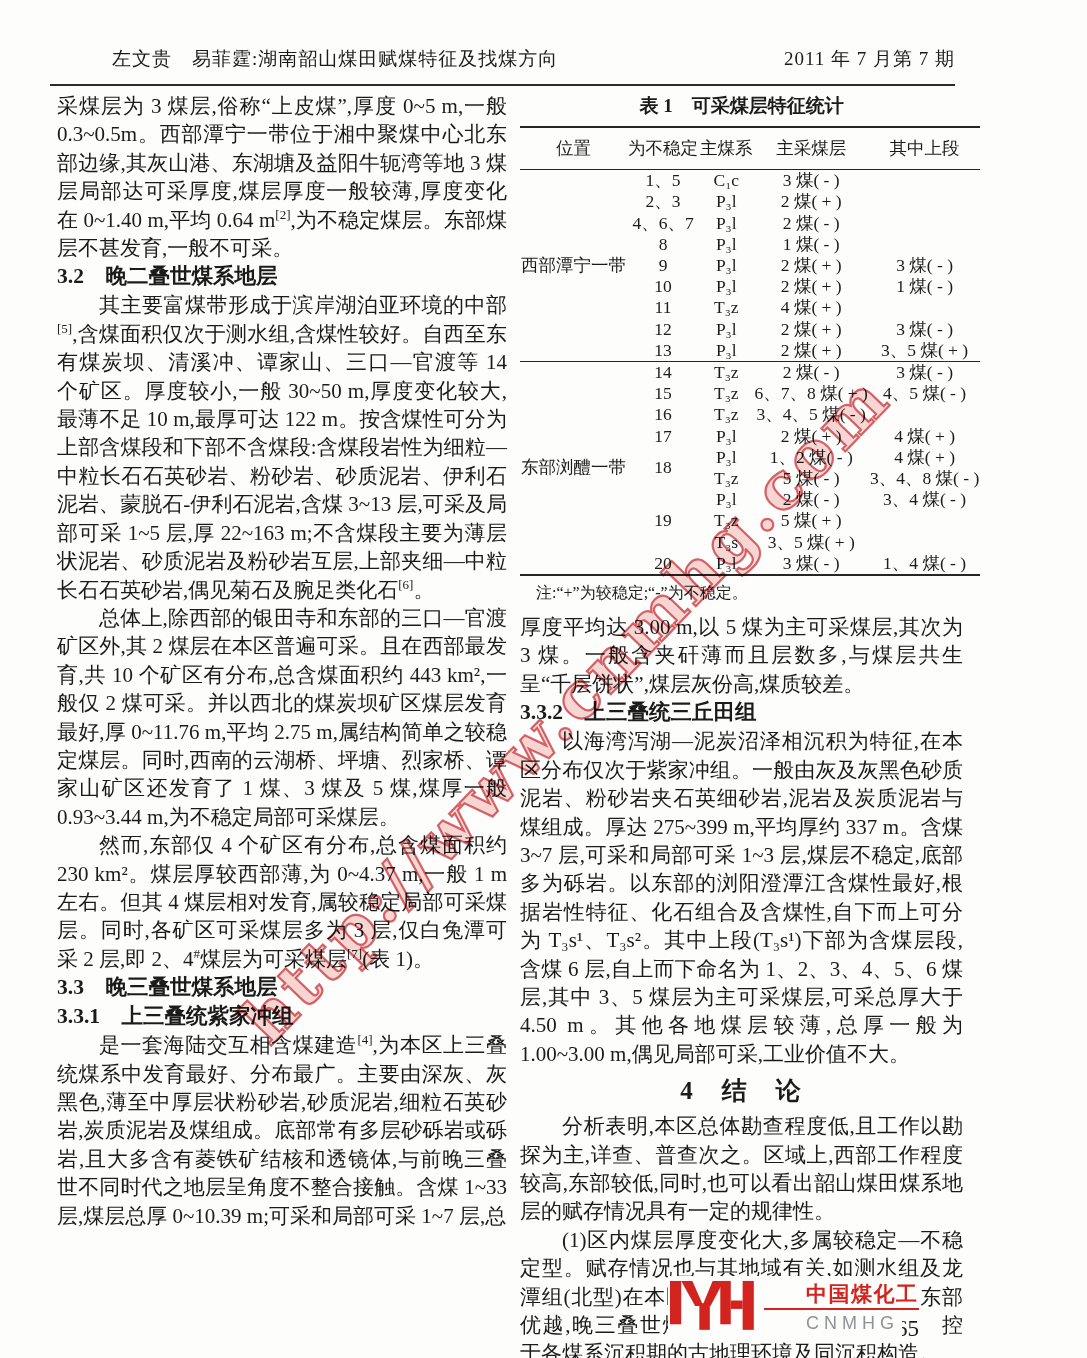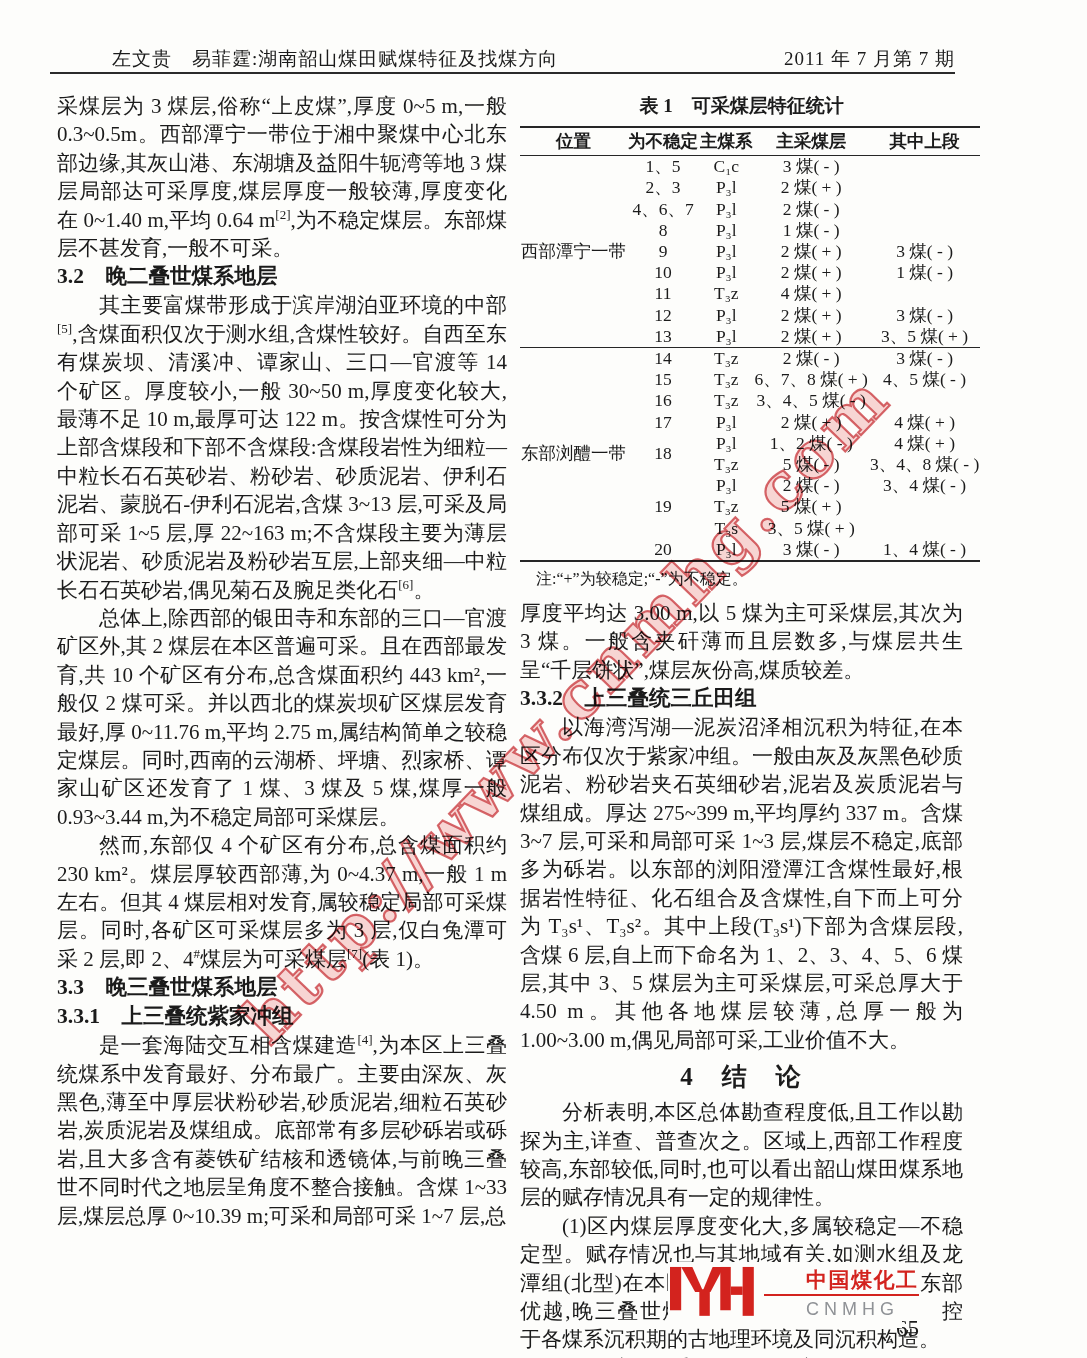--- a/index.html
+++ b/index.html
@@ -6,39 +6,39 @@
   body{
     width:1087px;height:1358px;position:relative;overflow:hidden;
     background:#fdfdfb;color:#1b1b1b;
     font-family:"Liberation Serif","DejaVu Serif",serif;
   }
   
   .page-header{
     position:absolute;left:50px;top:46px;width:905px;
     display:flex;justify-content:space-between;align-items:flex-end;
     font-size:19px;letter-spacing:1px;
-    border-bottom:2.5px solid #2b2b2b;
+    border-bottom:2.5px solid #2b2b2b;padding-bottom:12px;
   }
   .page-header .hl{padding-left:62px;}
   
   .col{position:absolute;top:92px;font-size:21px;line-height:28.4px;text-align:justify;}
   .col-left{left:57px;width:450px;}
   .col-right{left:520px;width:443px;}
   .col p{margin:0;text-indent:2em;}
   .col p.cont{text-indent:0;}
   .col h3{margin:0;font-size:21.5px;line-height:29px;font-weight:bold;text-align:left;}
   .col h2.conclusion{margin:6px 0 4px 0;font-size:25px;line-height:34px;font-weight:bold;text-align:center;letter-spacing:2px;}
   sup{font-size:0.62em;line-height:0;}
   
   .tbl-wrap{margin-bottom:10px;}
   .tbl-title{text-align:center;font-weight:bold;font-size:19px;line-height:24px;margin:2px 0 8px 0;}
   table.seams{width:100%;border-collapse:collapse;font-size:17.5px;line-height:21.2px;
     border-top:2.5px solid #262626;border-bottom:2.5px solid #262626;text-align:center;}
   table.seams thead tr{border-bottom:1.5px solid #262626;}
-  table.seams th{font-weight:bold;padding:3px 1px;white-space:nowrap;}
+  table.seams th{font-weight:normal;padding:10px 1px;white-space:nowrap;}
   table.seams td{padding:0 1px;white-space:nowrap;vertical-align:middle;}
   table.seams tbody.sec1{border-top:1.2px solid #262626;}
   .tbl-note{font-size:16px;line-height:20px;margin-top:7px;text-indent:1em;text-align:left;}
   
   .watermark{
     position:absolute;left:118px;top:668px;width:910px;height:96px;
     text-align:center;z-index:4;pointer-events:none;
     transform:rotate(-46deg);transform-origin:center;
     font-family:"DejaVu Serif",serif;font-weight:bold;font-size:64px;letter-spacing:4px;
     color:rgba(230,100,100,0.26);

